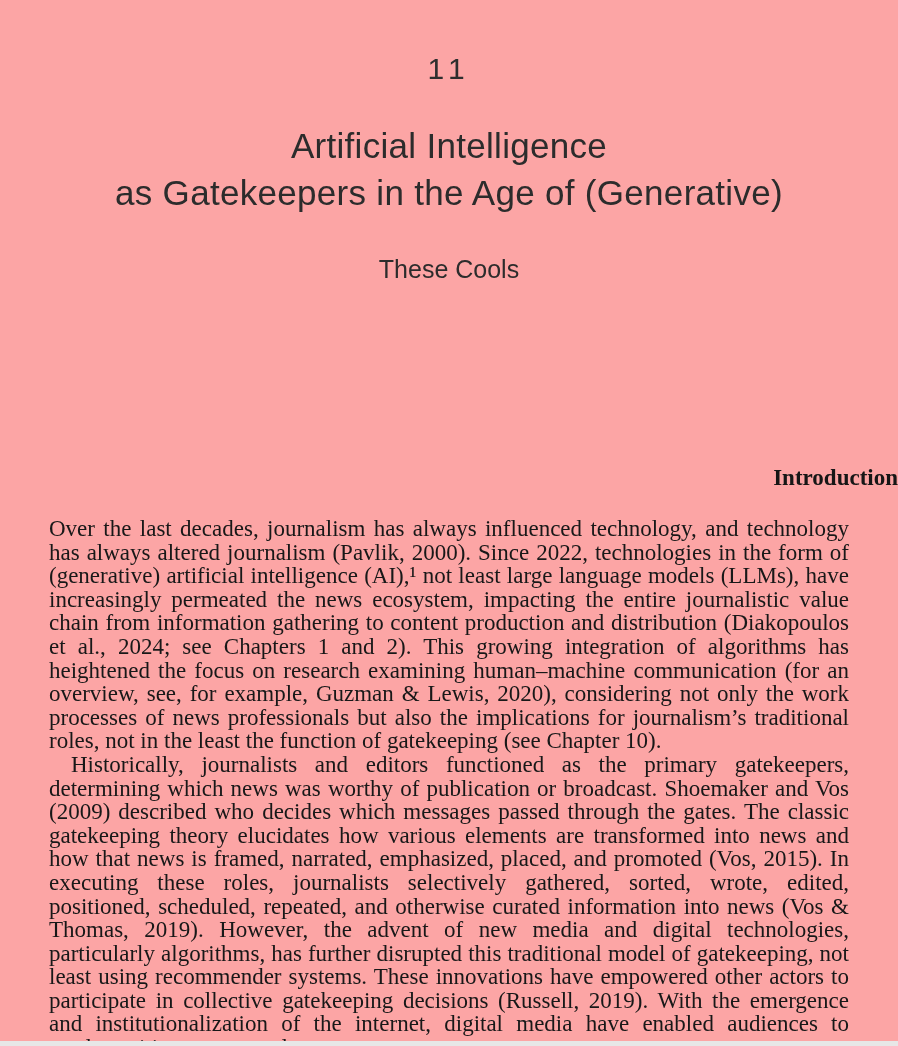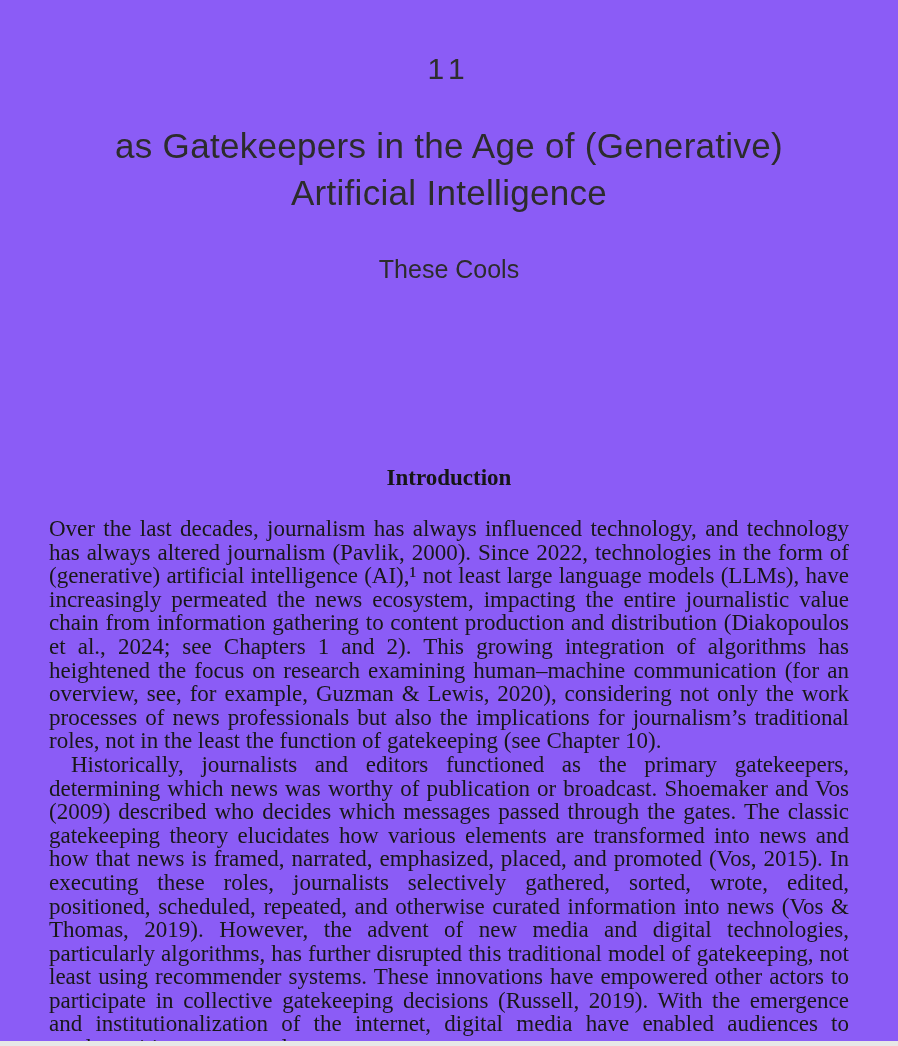--- a/index.html
+++ b/index.html
@@ -4,21 +4,21 @@
 <style>
   html, body {
     margin: 0;
     padding: 0;
     background: #ffffff;
   }
   .page {
     position: relative;
     width: 898px;
     height: 1046px;
-    background: #8b5cf6;
+    background: #fca5a5;
     overflow: hidden;
   }
   .chapter-number {
     padding-top: 52px;
     text-align: center;
     font-family: "Liberation Sans", sans-serif;
     font-weight: 300;
     font-size: 30px;
     line-height: 34px;
     letter-spacing: 6px;
@@ -39,21 +39,21 @@
     margin-top: 38px;
     text-align: center;
     font-family: "Liberation Sans", sans-serif;
     font-weight: 300;
     font-size: 25px;
     line-height: 30px;
     color: #2c2c2c;
   }
   .section-heading {
     margin: 180px 0 16px 0;
-    text-align: center;
+    text-align: right;
     font-family: "Liberation Serif", serif;
     font-weight: 700;
     font-size: 23px;
     line-height: 28px;
     color: #161616;
   }
   .body-text {
     width: 800px;
     margin: 25px auto 13px auto;
     font-family: "Liberation Serif", serif;
@@ -73,22 +73,22 @@
     background: #e7e7e7;
   }
 </style>
 </head>
 <body>
 
 <div class="page">
   <div class="chapter-number">11</div>
 
   <h1 class="chapter-title">
+    <span class="title-line">Artificial Intelligence</span>
     <span class="title-line">as Gatekeepers in the Age of (Generative)</span>
-    <span class="title-line">Artificial Intelligence</span>
   </h1>
 
   <div class="author-name">These Cools</div>
 
   <h2 class="section-heading">Introduction</h2>
 
   <div class="body-text">
     <p class="para no-indent">Over the last decades, journalism has always influenced technology, and technology has always altered journalism (Pavlik, 2000). Since 2022, technologies in the form of (generative) artificial intelligence (AI),¹ not least large language models (LLMs), have increasingly permeated the news ecosystem, impacting the entire journalistic value chain from information gathering to content production and distribution (Diakopoulos et al., 2024; see Chapters 1 and 2). This growing integration of algorithms has heightened the focus on research examining human–machine communication (for an overview, see, for example, Guzman &amp; Lewis, 2020), considering not only the work processes of news professionals but also the implications for journalism’s traditional roles, not in the least the function of gatekeeping (see Chapter 10).</p>
     <p class="para indent">Historically, journalists and editors functioned as the primary gatekeepers, determining which news was worthy of publication or broadcast. Shoemaker and Vos (2009) described who decides which messages passed through the gates. The classic gatekeeping theory elucidates how various elements are transformed into news and how that news is framed, narrated, emphasized, placed, and promoted (Vos, 2015). In executing these roles, journalists selectively gathered, sorted, wrote, edited, positioned, scheduled, repeated, and otherwise curated information into news (Vos &amp; Thomas, 2019). However, the advent of new media and digital technologies, particularly algorithms, has further disrupted this traditional model of gatekeeping, not least using recommender systems. These innovations have empowered other actors to participate in collective gatekeeping decisions (Russell, 2019). With the emergence and institutionalization of the internet, digital media have enabled audiences to produce citizen-generated content,</p>
   </div>

